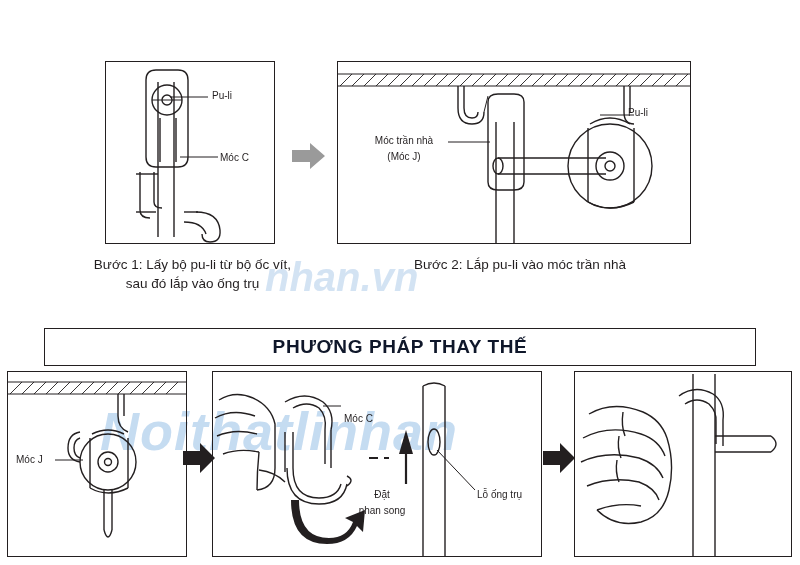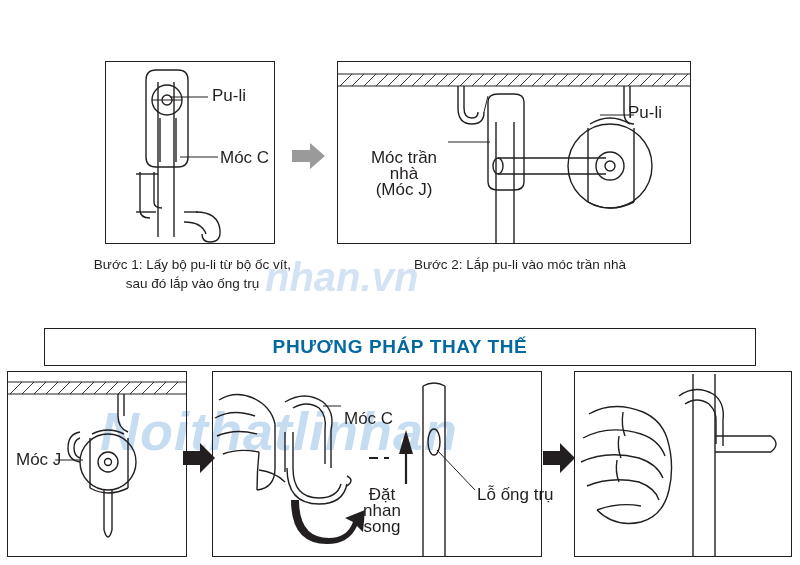--- a/index.html
+++ b/index.html
@@ -61,38 +61,38 @@
     position: absolute;
     color: #231f20;
     font-size: 13.5px;
     line-height: 19px;
     white-space: pre-line;
     text-align: center;
   }
   .label {
     position: absolute;
     color: #231f20;
-    font-size: 17px;
+    font-size: 10px;
     line-height: 16px;
     white-space: pre-line;
   }
   .title-box {
     position: absolute;
     left: 44px;
     top: 328px;
     width: 712px;
     height: 38px;
     border: 1px solid #231f20;
     box-sizing: border-box;
     display: flex;
     align-items: center;
     justify-content: center;
   }
   .title-text {
-    color: #0369a1;
+    color: #0f172a;
     font-size: 19px;
     font-weight: bold;
     letter-spacing: 0.6px;
   }
   svg { display: block; }
   .arrow-gray { fill: #9a9a9a; }
   .arrow-black { fill: #231f20; }
 </style>
 </head>
 <body>
@@ -212,21 +212,21 @@
         <path d="M292 24 L292 50"></path>
       </g>
     </svg>
   </div>
 
   <svg style="position:absolute; left:448px; top:132px; width:44px; height:20px;">
     <g stroke="#231f20" stroke-width="1" fill="none">
         <path d="M0 10 L42 10"></path>
       </g>
   </svg>
-  <div class="label" style="left:358px; top:133px; text-align:center; width:92px;margin-top:17px;">Móc trần nhà
+  <div class="label" style="left:358px; top:133px; text-align:center; width:92px;">Móc trần nhà
 (Móc J)</div>
 
   <svg style="position:absolute; left:600px; top:105px; width:36px; height:20px;">
     <g stroke="#231f20" stroke-width="1" fill="none">
         <path d="M0 10 L34 10"></path>
       </g>
   </svg>
   <div class="label" style="left:628px; top:105px;">Pu-li</div>
 
   <div class="caption" style="left:60px; top:255px; width:265px;">Bước 1: Lấy bộ pu-li từ bộ ốc vít,

